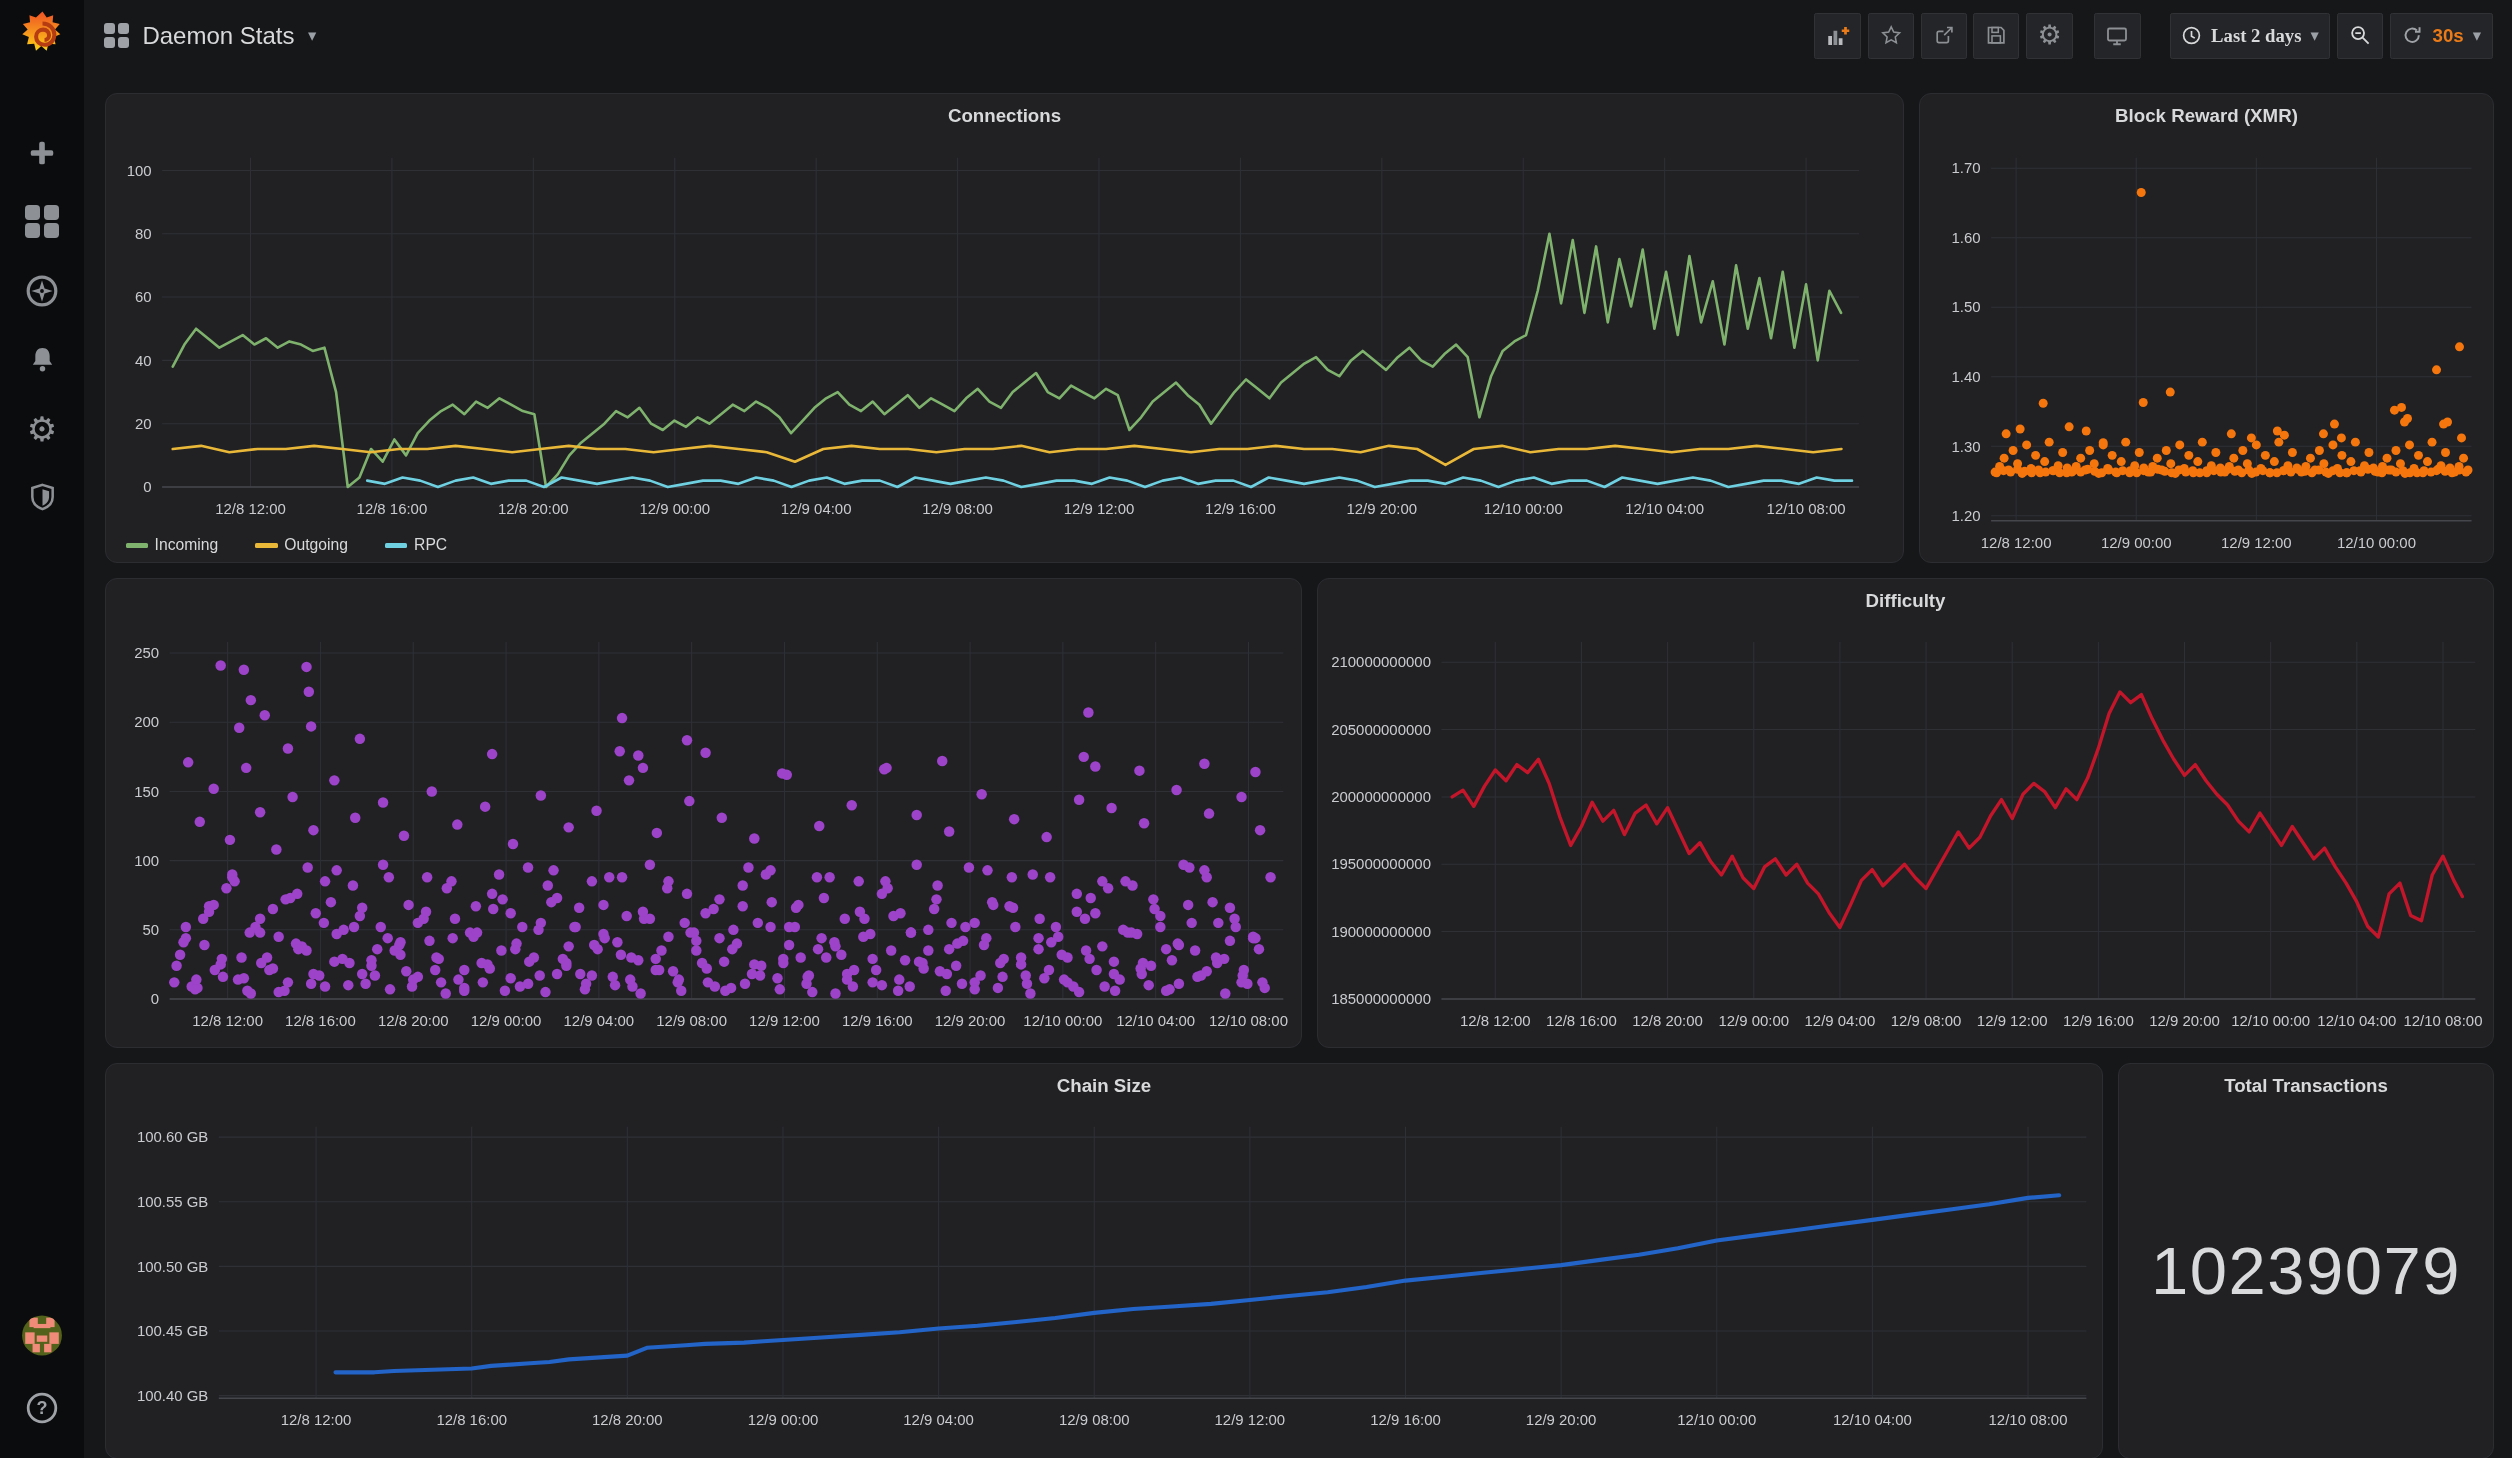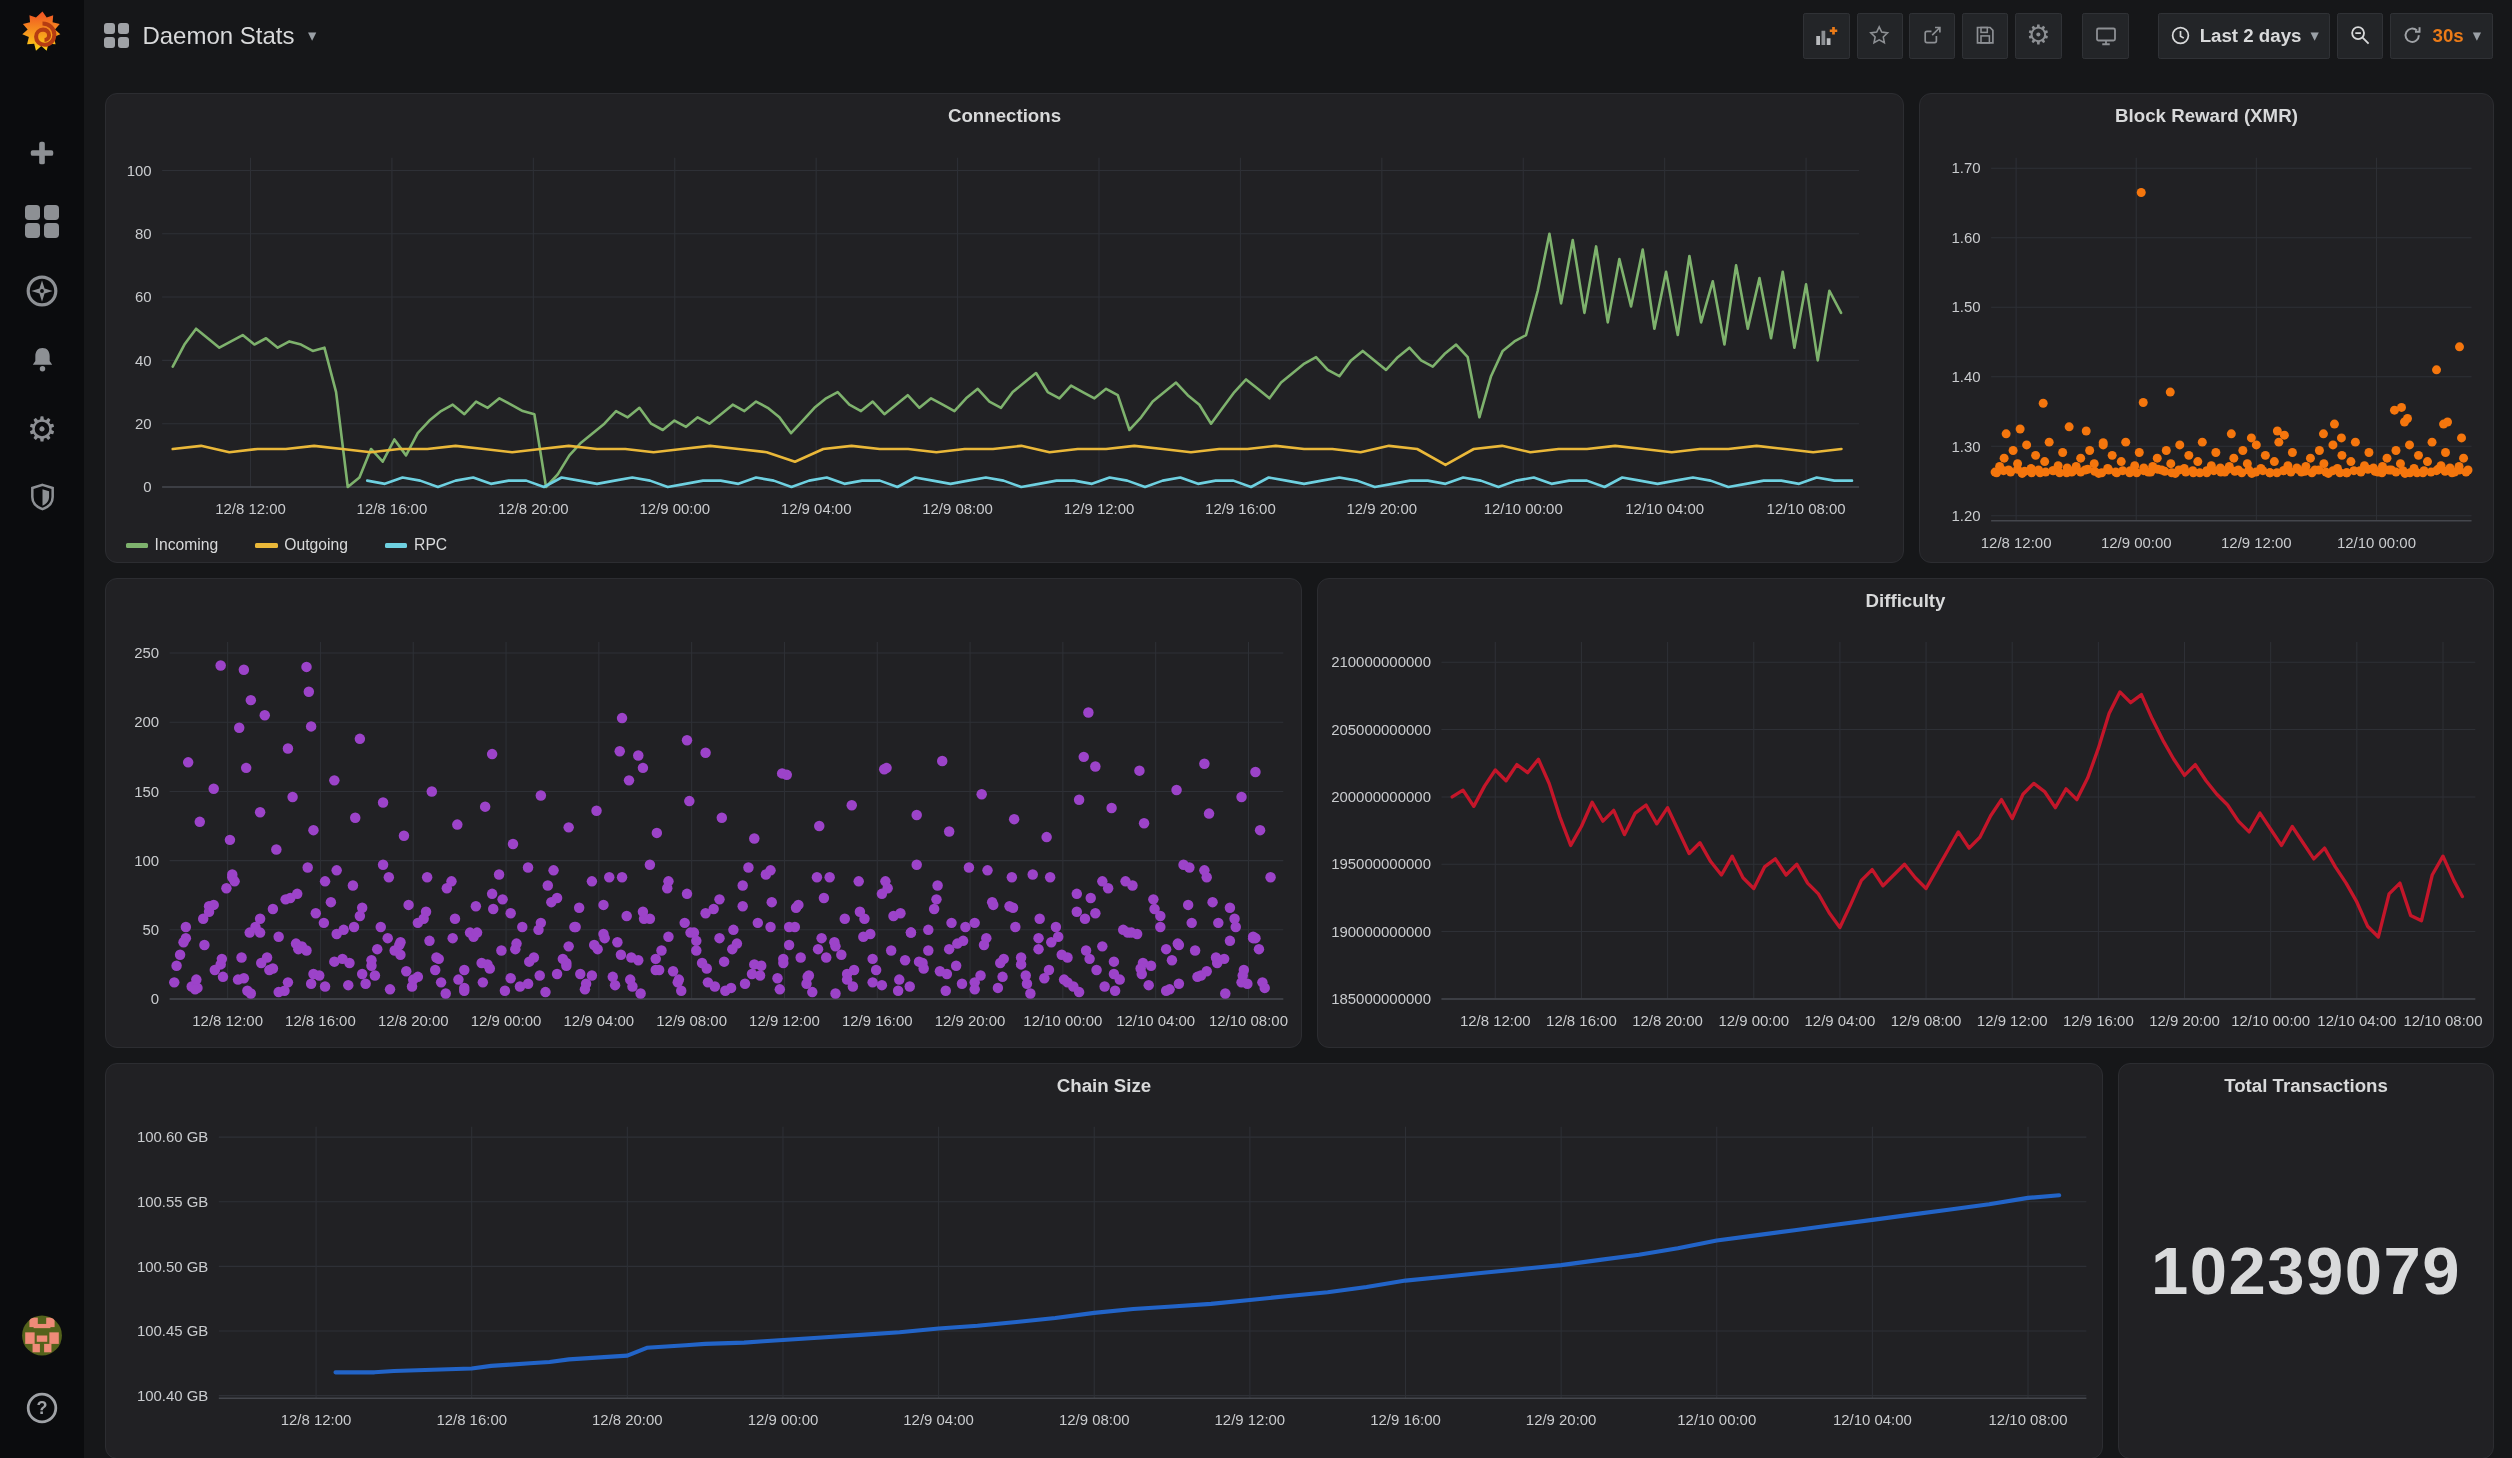--- a/index.html
+++ b/index.html
@@ -39,21 +39,21 @@
   .dash-title { font-size:24px; color:#d8d9da; cursor:pointer; }
   .caret { color:#9aa0a6; font-size:16.5px; }
   .toolbar { margin-left:auto; display:flex; align-items:center; gap:6.7px; }
   .tb-btn {
     height:46px; min-width:46px; padding:0 10.5px;
     background:#232528; border:0.7px solid #303236; border-radius:2.2px;
     display:flex; align-items:center; justify-content:center; gap:9px;
     color:#9fa2a6; cursor:pointer; font-size:18px; font-family:inherit;
   }
   .tb-gap { margin-left:13.5px; }
-  .tb-gap-lg { margin-left:22.4px; }
+  .tb-gap-lg { margin-left:22.4px;font-family:Liberation Serif, serif; }
   .tb-text { color:#d8d9da; font-weight:600; font-size:18.7px; }
   .accent { color:#eb7b18; font-weight:700; font-size:18.7px;text-align:right; }
 
   
   .dashboard { flex:1; padding:22.4px 18px 0 21px; display:flex; flex-direction:column; gap:15.7px; overflow:hidden; }
   .row { display:flex; gap:15px; }
   .row1,.row2 { height:479px; }
   .row3 { height:404px; }
   .panel {
     position:relative; background:#212124; border:0.7px solid #2c2d31; border-radius:12px;
@@ -63,21 +63,21 @@
   .panel-title {
     position:absolute; top:10.5px; left:0; width:100%; text-align:center;
     font-size:18.7px; font-weight:600; color:#d8d9da; z-index:2; cursor:pointer;
   }
   .chart { position:absolute; inset:0; }
   .legend { position:absolute; left:19.5px; bottom:7.5px; display:flex; gap:37px; font-size:15.7px; color:#d8d9da; }
   .legend-item { display:flex; align-items:center; gap:6.7px; cursor:pointer; }
   .legend .dash { width:22.4px; height:5.2px; border-radius:1.5px; display:inline-block; }
   .stat-value {
     position:absolute; top:50%; left:0; width:100%; text-align:center;
-    transform:translateY(-38%); font-size:67px; font-weight:700; color:#d9dadb; letter-spacing:1.5px;
+    transform:translateY(-38%); font-size:67px; font-weight:400; color:#d9dadb; letter-spacing:1.5px;
   }
 </style>
 </head>
 <body>
 
 <aside class="sidebar">
   <div class="logo">
     <svg viewBox="0 0 48 48" width="57" height="57">
       <defs>
         <linearGradient id="lg" x1="0" y1="1" x2="0" y2="0">

